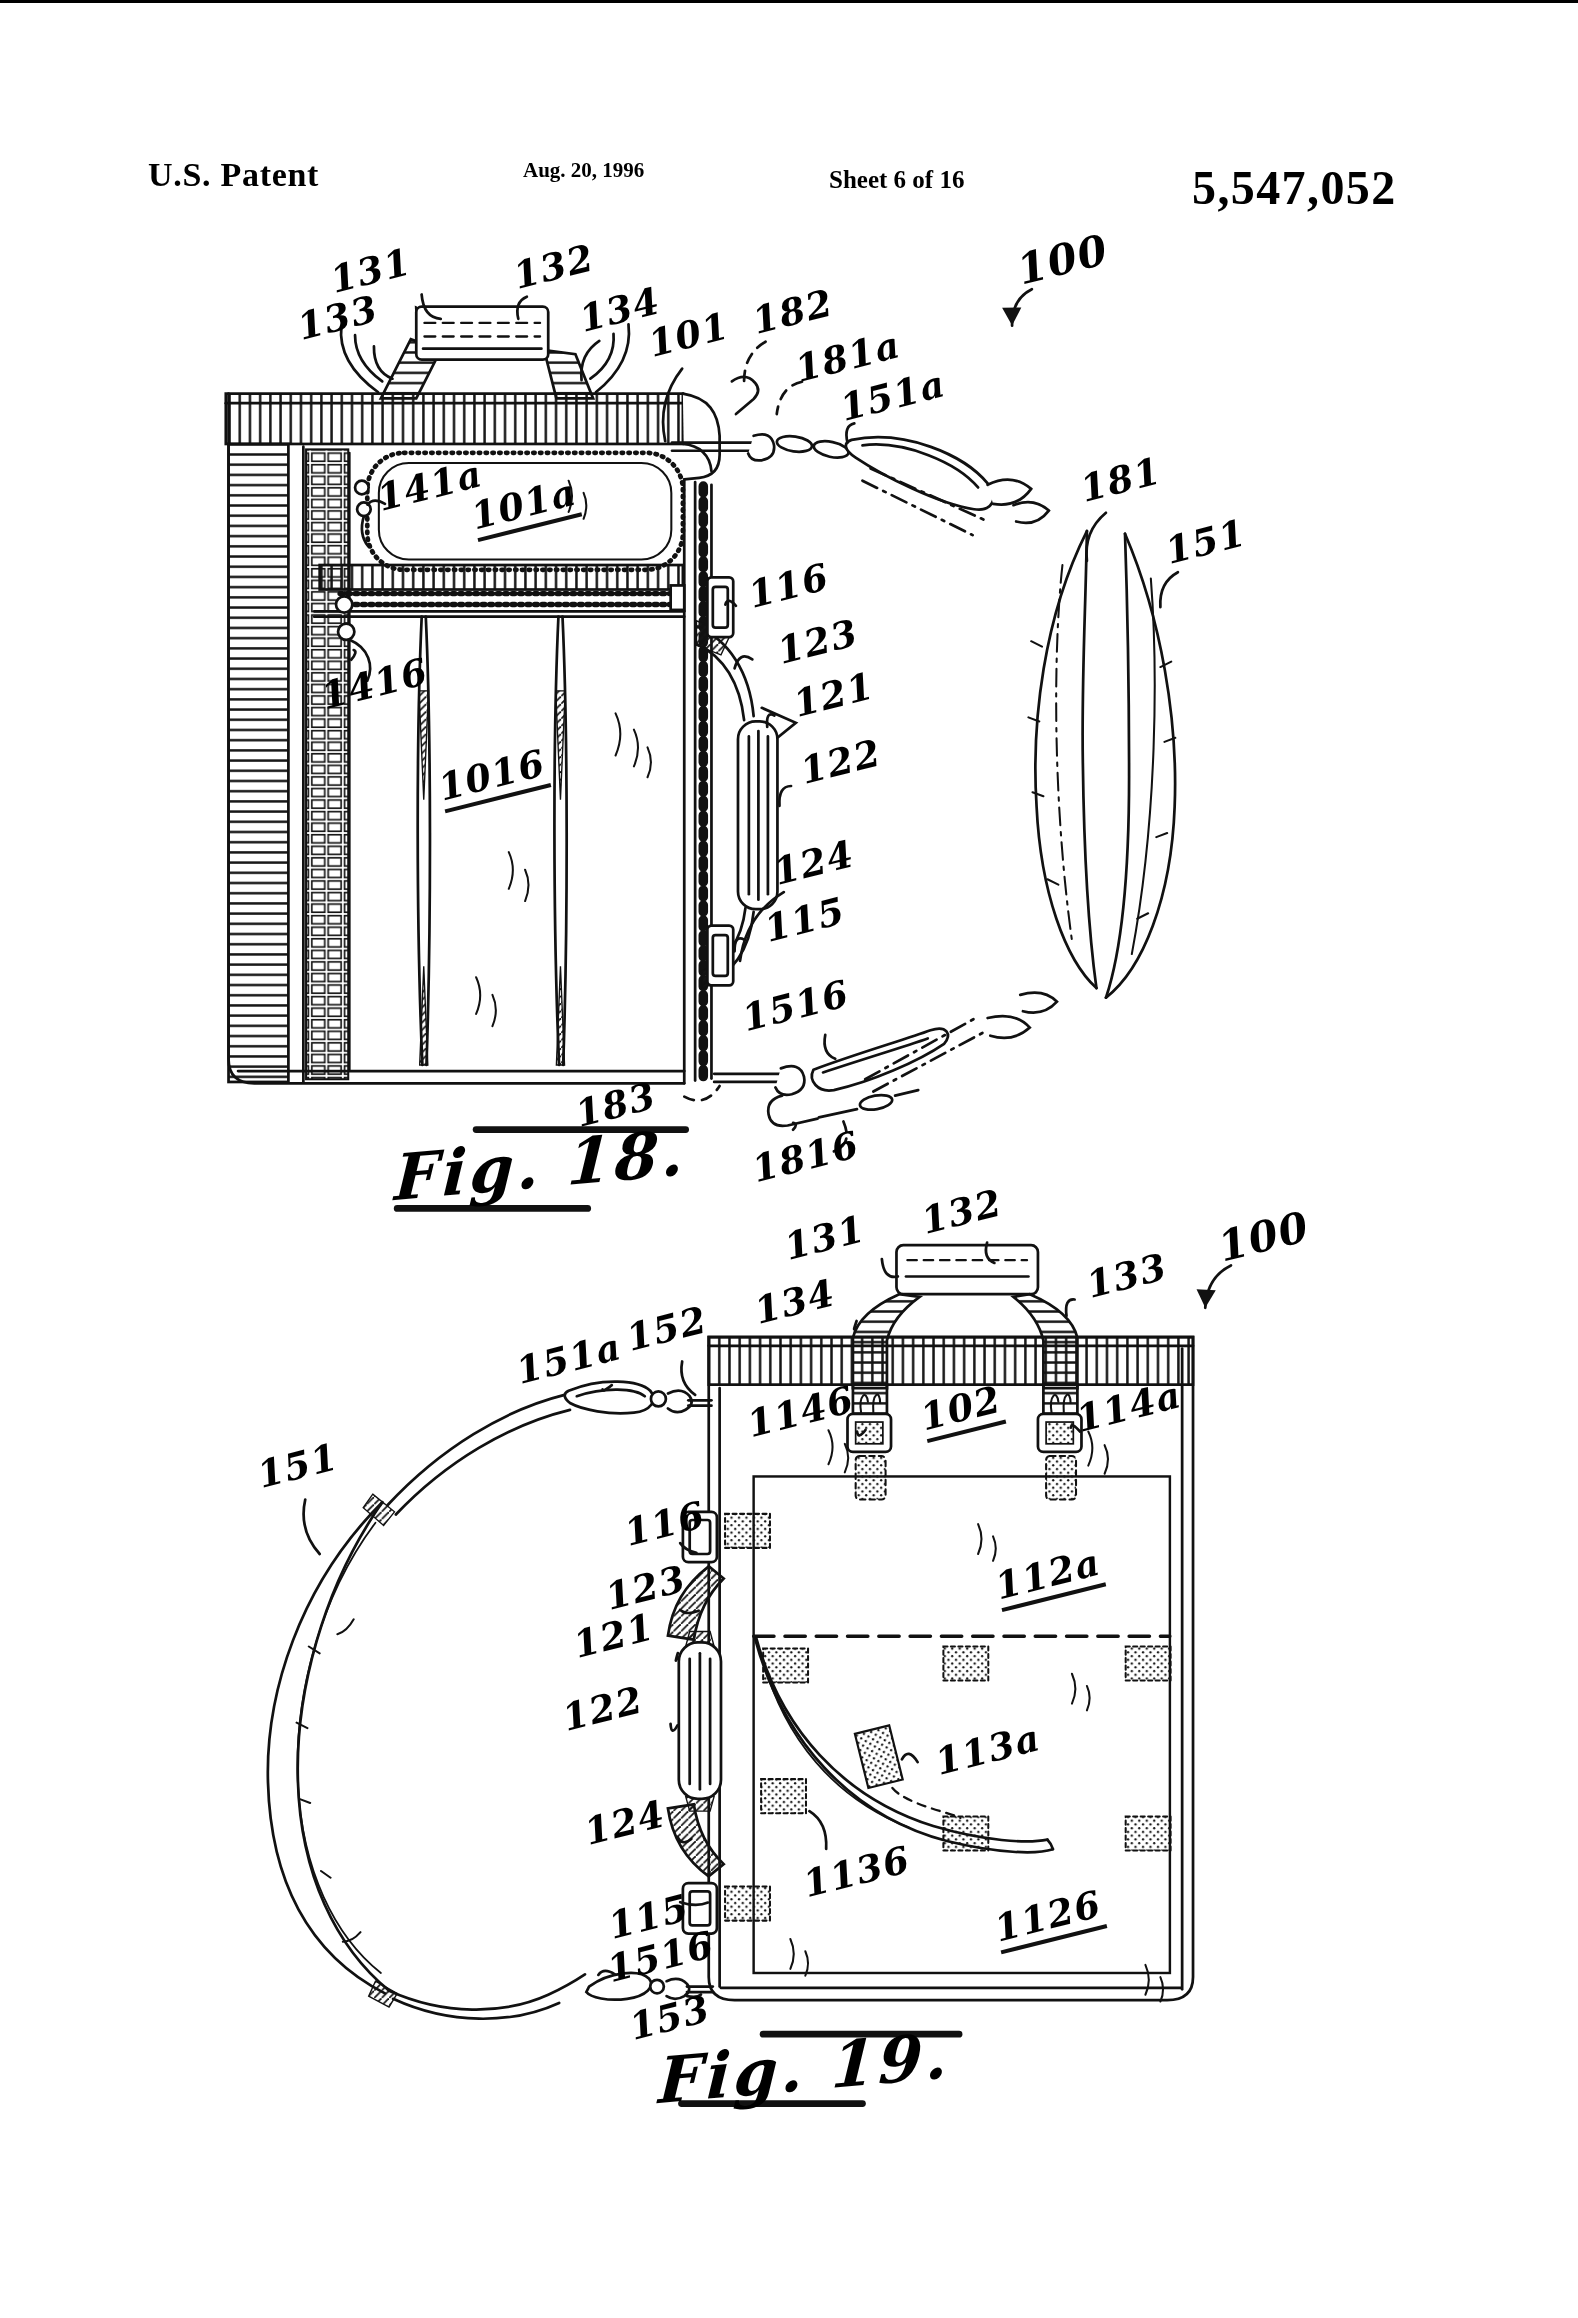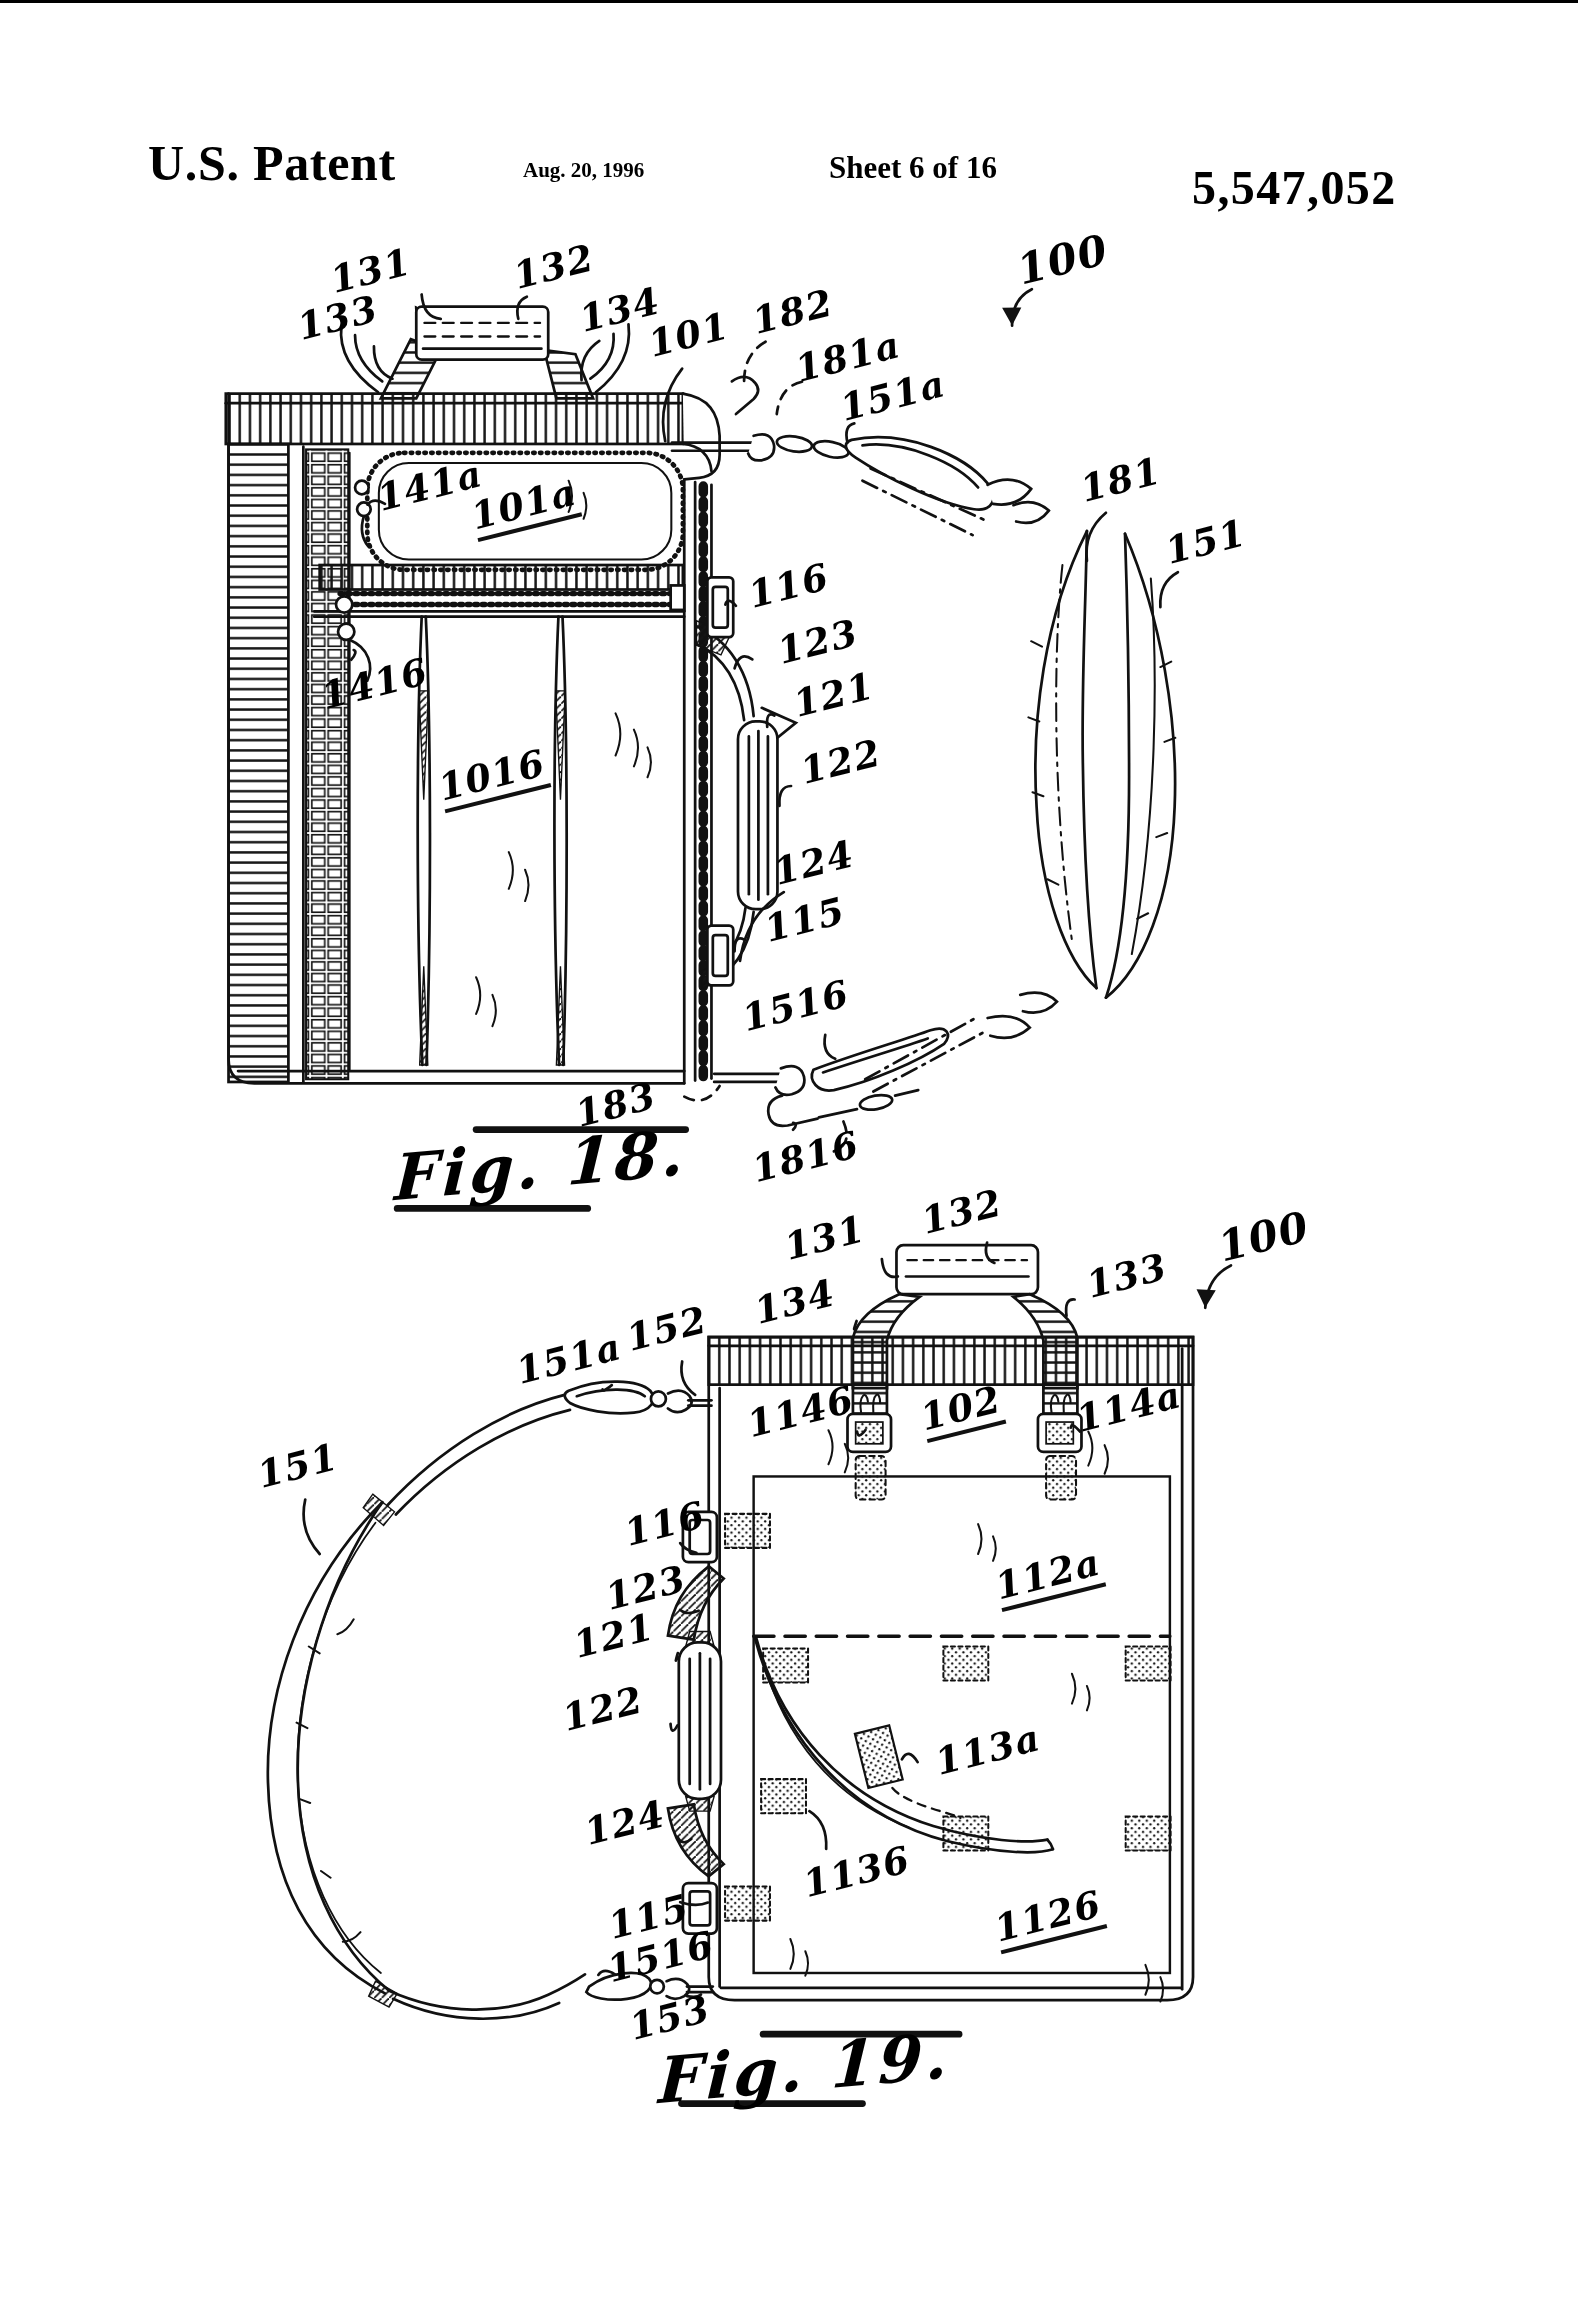--- a/index.html
+++ b/index.html
@@ -1,22 +1,22 @@
 <!DOCTYPE html>
 <html style="font-size:11px"><head>
 <meta charset="utf-8">
 <style>
   html,body{margin:0;padding:0;background:#e8e8e8;}
   .page{position:relative;width:1578px;height:2319px;background:#ffffff;overflow:hidden;
         font-family:"Liberation Serif", serif;color:#000;}
   .scan-edge{position:absolute;top:0;left:0;width:100%;height:3.4px;background:#000;}
   .hdr{position:absolute;white-space:nowrap;font-weight:700;}
-  .hdr-title{left:148px;top:134px;font-size:50px;letter-spacing:0.7px;}
+  .hdr-title{left:148px;top:156px;font-size:34px;letter-spacing:0.7px;}
   .hdr-date{left:523px;top:158px;font-size:21px;}
-  .hdr-sheet{left:829px;top:150px;font-size:31px;}
+  .hdr-sheet{left:829px;top:166px;font-size:25px;}
   .hdr-num{left:1192px;top:160px;font-size:48px;letter-spacing:1.4px;}
   svg{position:absolute;left:0;top:0;}
   .ref-label{position:absolute;transform:translate(-50%,-50%) rotate(-14deg);
      font-family:"DejaVu Serif", serif;font-style:italic;font-weight:700;
      font-size:37px;letter-spacing:1.4px;white-space:nowrap;line-height:1;}
   .ref-label.u{border-bottom:4.1px solid #111;padding-bottom:3.4px;}
   .fig-caption{position:absolute;transform:translate(-50%,-50%) rotate(-5deg) skewX(-8deg);
      font-family:"DejaVu Serif", serif;font-style:italic;font-weight:700;
      font-size:63px;letter-spacing:3.4px;white-space:nowrap;}
 </style>

